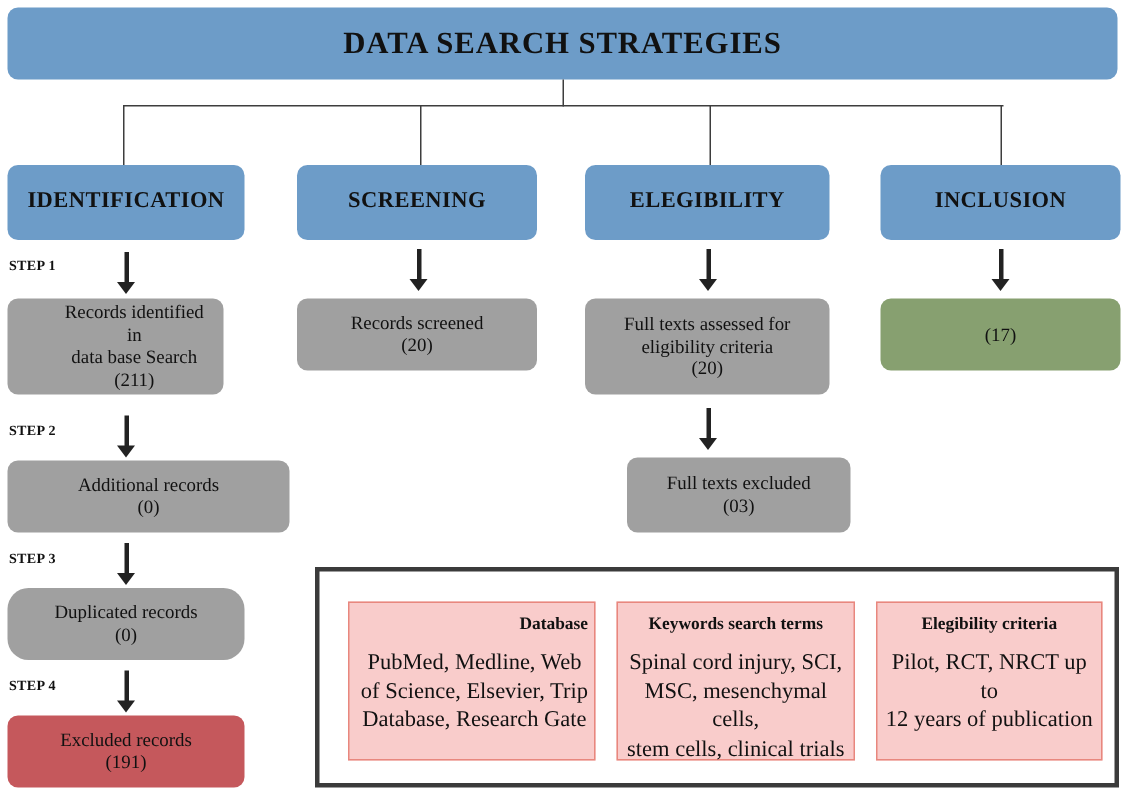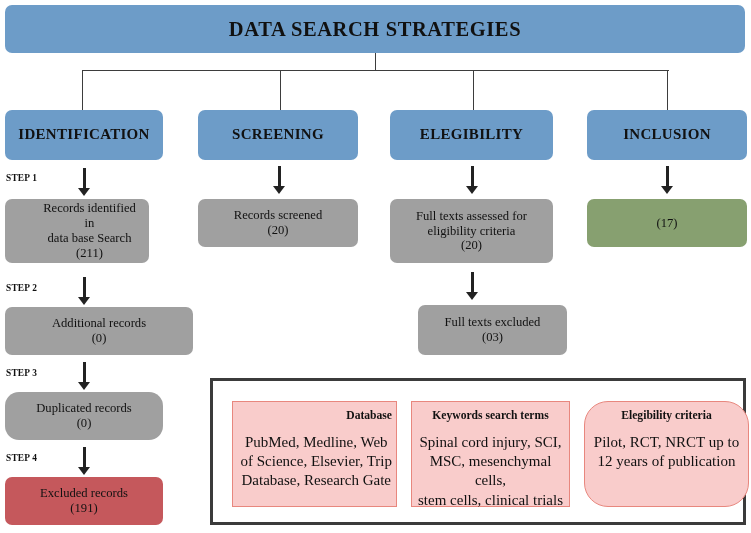--- a/index.html
+++ b/index.html
@@ -115,21 +115,21 @@
     font-family:"Liberation Serif", serif;
     font-weight:bold;font-size:11.6px;
     margin-bottom:11px;
   }
   .pink .bd{
     font-family:"Liberation Serif", serif;
     font-size:15px;line-height:1.28;
   }
   .pink.p1{left:19px;width:165px;align-items:flex-end;}
   .pink.p2{left:198px;width:159px;}
-  .pink.p3{left:371px;width:165px;border-radius:24px;}
+  .pink.p3{left:371px;width:151px;}
 </style>
 </head>
 <body>
 
 <div id="canvas">
 
   <div class="box title-bar">DATA SEARCH STRATEGIES</div>
 
   <div class="ln v" style="left:375px;top:53px;height:18px;"></div>
   <div class="ln h" style="left:82px;top:70px;width:587px;"></div>

